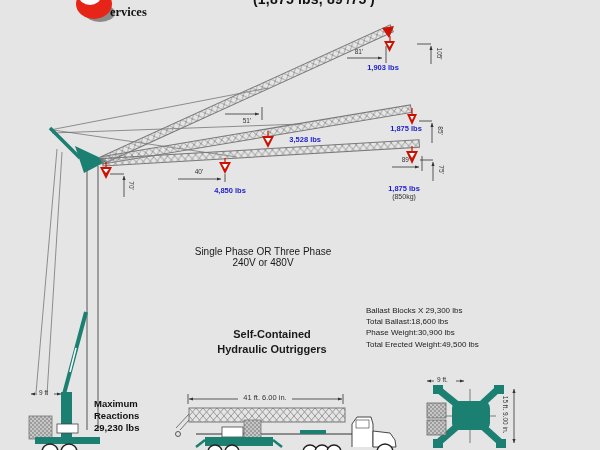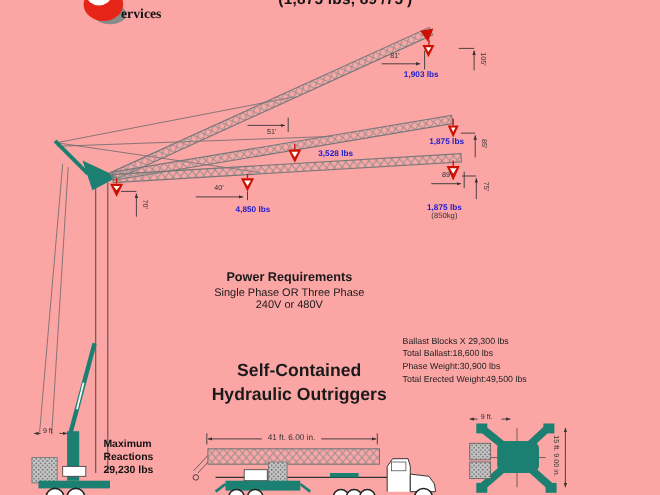--- a/index.html
+++ b/index.html
@@ -1,29 +1,29 @@
 <!DOCTYPE html>
 <html><head>
 <meta charset="utf-8">
 <style>
   html,body{margin:0;padding:0;background:#fff;}
-  #stage{position:relative;width:600px;height:450px;background:#fca5a5;overflow:hidden;
+  #stage{position:relative;width:600px;height:450px;background:#e5e5e5;overflow:hidden;
          font-family:"Liberation Sans", sans-serif;}
   #stage svg{position:absolute;left:0;top:0;}
   .lbl{position:absolute;font-size:7px;color:#222;white-space:nowrap;line-height:1.1;}
   .ctr{text-align:center;}
   .blue{color:#1c1ccf;font-weight:bold;font-size:7.5px;}
   .rot{transform:rotate(90deg);transform-origin:center;width:30px;text-align:center;font-size:6.5px;color:#333;}
   .title-frag{left:253px;top:-8px;font-size:14px;font-weight:bold;color:#111;letter-spacing:.2px;}
   .logo-text{left:110px;top:6px;font-family:"Liberation Serif", serif;font-weight:bold;font-size:12.5px;color:#111;}
   .dim{font-size:6.5px;color:#333;}
   .power{left:168px;top:246px;width:190px;text-align:center;color:#1a1a1a;}
   .power .t{font-size:11.5px;font-weight:bold;margin-bottom:2px;}
   .power .s{font-size:10px;}
-  .outr{left:177px;top:327px;width:190px;text-align:center;color:#1a1a1a;font-weight:bold;font-size:16px;line-height:1.35;}
+  .outr{left:177px;top:327px;width:190px;text-align:center;color:#1a1a1a;font-weight:bold;font-size:11px;line-height:1.35;}
   .wtable{left:366px;top:305px;width:136px;font-size:8px;color:#222;}
   .wrow{display:flex;line-height:11.2px;}
   .react{left:94px;top:398px;font-size:9.5px;font-weight:bold;color:#111;line-height:12px;}
 </style>
 </head>
 <body>
 
 <div id="stage">
 
   <svg width="600" height="450" viewBox="0 0 600 450">
@@ -199,21 +199,20 @@
 
   <div class="lbl dim ctr" style="left:184px;top:168px;width:30px;">40'</div>
   <div class="lbl blue ctr" style="left:200px;top:187px;width:60px;">4,850 lbs</div>
   <div class="lbl dim ctr" style="left:391px;top:156px;width:30px;">89'</div>
   <div class="lbl blue ctr" style="left:374px;top:185px;width:60px;">1,875 lbs</div>
   <div class="lbl ctr" style="left:374px;top:193px;width:60px;color:#333;">(850kg)</div>
   <div class="lbl rot" style="left:426px;top:166px;">75'</div>
   <div class="lbl rot" style="left:116px;top:182px;">70'</div>
 
   <div class="lbl power">
-    <div class="t">Power Requirements</div>
     <div class="s">Single Phase OR Three Phase</div>
     <div class="s">240V or 480V</div>
   </div>
 
   <div class="lbl outr">
     <div>Self-Contained</div>
     <div>Hydraulic Outriggers</div>
   </div>
 
   <div class="lbl wtable">

